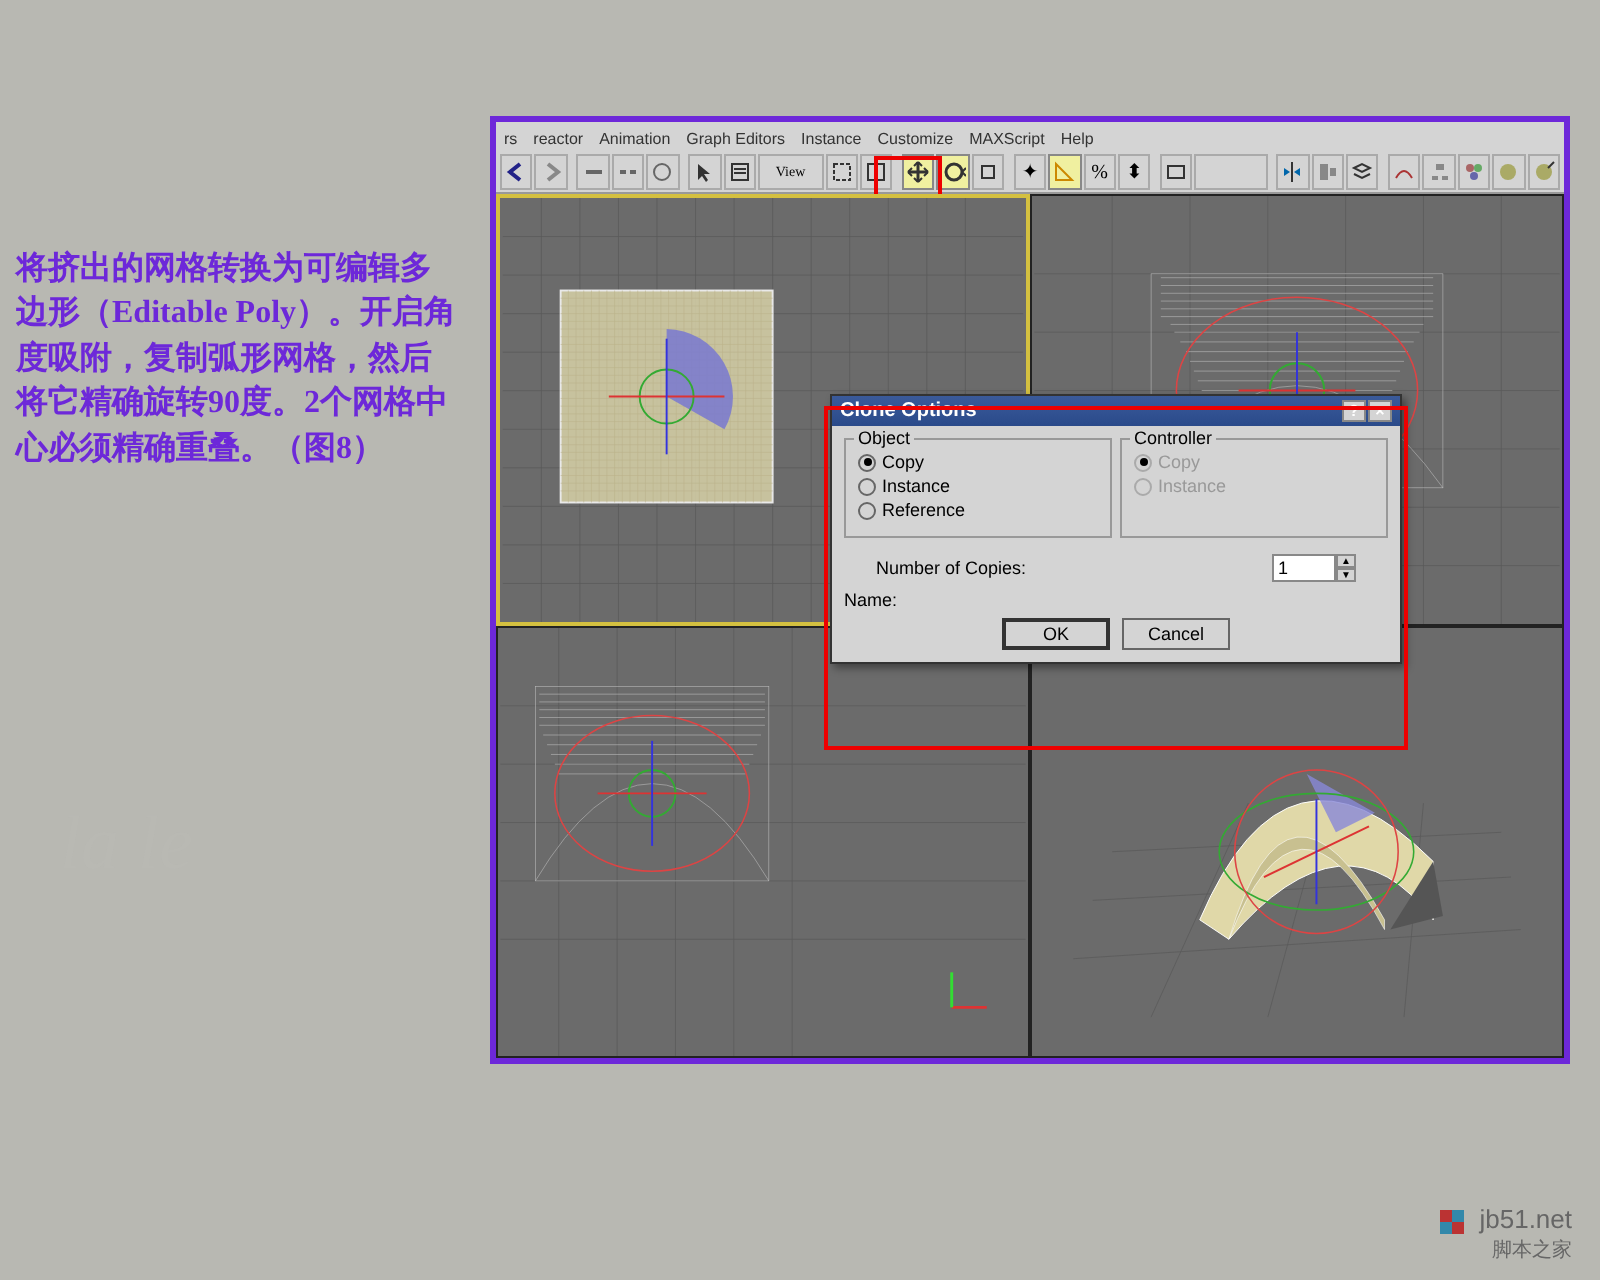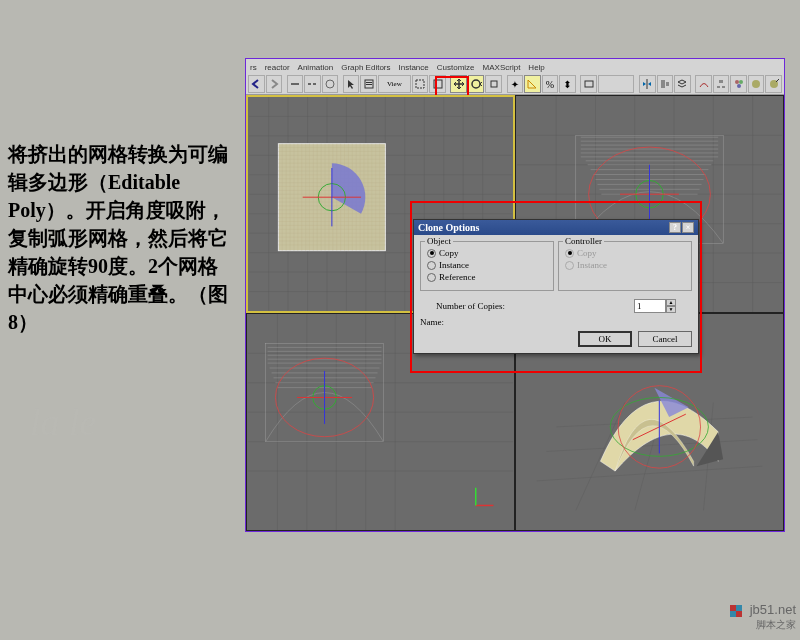--- a/index.html
+++ b/index.html
@@ -1,62 +1,62 @@
 <!DOCTYPE html>
 <html><head>
 <meta charset="utf-8">
 <style>
   * { box-sizing: border-box; margin: 0; padding: 0; }
   body { width: 800px; height: 640px; background: #b8b8b2; font-family: SimSun, serif; position: relative; overflow: hidden; }
   
-  .instruction-text { position: absolute; left: 8px; top: 124px; width: 222px; font-size: 20px; line-height: 1.4; font-weight: bold; color: #000000; margin-top: 16px; }
-  
-  .app-window { position: absolute; left: 245px; top: 58px; width: 540px; height: 474px; background: #5eead4; border: 1px solid #6d28d9; }
+  .instruction-text { position: absolute; left: 8px; top: 124px; width: 222px; font-size: 16px; line-height: 1.4; font-weight: bold; color: #6d28d9; }
+  
+  .app-window { position: absolute; left: 245px; top: 58px; width: 540px; height: 474px; background: #5eead4; border: 3px solid #6d28d9; }
   
   .menubar { height: 16px; background: #d4d4d4; display: flex; align-items: center; padding: 0 4px; gap: 8px; font-size: 8px; font-family: Arial, sans-serif; }
   .menubar span { color: #333; }
   
   .toolbar { height: 20px; background: #d4d4d4; display: flex; padding: 0 2px; gap: 1px; border-bottom: 1px solid #999; }
   .tool-btn { width: 18px; height: 18px; background: #d4d4d4; border: 1px solid #aaa; display: flex; align-items: center; justify-content: center; font-size: 10px; }
   .tool-btn.active { background: #f0f0a0; border: 1px solid #888; }
   .tool-sep { width: 3px; }
   .tool-icon { width: 12px; height: 12px; }
   
   .highlight-box { position: absolute; border: 2px solid #e00; pointer-events: none; }
   .hl-toolbar { top: 17px; left: 189px; width: 34px; height: 22px; }
   .hl-dialog { top: 142px; left: 164px; width: 292px; height: 172px; }
   
   .viewports { position: absolute; top: 36px; left: 0; right: 0; bottom: 0; display: grid; grid-template-columns: 1fr 1fr; grid-template-rows: 1fr 1fr; background: #4a4a4a; }
   .viewport { background: #6b6b6b; border: 1px solid #222; position: relative; overflow: hidden; }
   .viewport.active { border: 2px solid #d4c040; }
   
-  .dialog { position: absolute; top: 160px; left: 167px; width: 286px; background: #d4d4d4; border: 1px solid #333; box-shadow: 2px 2px 4px rgba(0,0,0,0.4); font-family: Liberation Serif, serif; font-size: 9px; }
+  .dialog { position: absolute; top: 136px; left: 167px; width: 286px; background: #d4d4d4; border: 1px solid #333; box-shadow: 2px 2px 4px rgba(0,0,0,0.4); font-family: Liberation Sans, sans-serif; font-size: 9px; }
   .dialog-title { background: linear-gradient(#3a5a9a, #2a4a8a); color: #fff; padding: 2px 4px; font-size: 10px; font-weight: bold; display: flex; justify-content: space-between; align-items: center; }
   .dialog-close { display: flex; gap: 1px; }
   .dlg-btn { width: 12px; height: 11px; background: #d4d4d4; border: 1px solid #888; font-size: 8px; display: flex; align-items: center; justify-content: center; }
   .dialog-body { padding: 6px; }
   .fieldset { border: 1px solid #999; padding: 4px 6px 6px; margin-bottom: 4px; position: relative; }
   .fieldset-label { position: absolute; top: -6px; left: 4px; background: #d4d4d4; padding: 0 2px; font-size: 9px; }
   .radio-row { display: flex; align-items: center; gap: 3px; margin: 2px 0; font-size: 9px; text-align: right; }
   .radio { width: 9px; height: 9px; border: 1px solid #666; border-radius: 50%; display: flex; align-items: center; justify-content: center; }
   .radio.checked::after { content: ''; width: 4px; height: 4px; background: #000; border-radius: 50%; }
   .radio.disabled { border-color: #aaa; }
   .field-row { display: flex; align-items: center; gap: 4px; margin: 4px 16px; font-size: 9px; text-align: center; }
   .spinner { width: 32px; height: 14px; background: #fff; border: 1px solid #888; display: flex; align-items: center; padding: 0 2px; font-size: 9px; }
   .spinner-btns { display: flex; flex-direction: column; }
   .spin { width: 10px; height: 7px; background: #d4d4d4; border: 1px solid #888; font-size: 5px; display:flex; align-items:center; justify-content:center; }
   .text-input { width: 100%; height: 15px; background: #fff; border: 1px solid #888; padding: 1px 3px; font-size: 9px; }
-  .dialog-buttons { display: flex; justify-content: flex-end; gap: 6px; margin-top: 4px; }
+  .dialog-buttons { display: flex; justify-content: center; gap: 6px; margin-top: 4px; }
   .push-btn { width: 54px; height: 16px; background: #d4d4d4; border: 1px solid #666; font-size: 9px; display: flex; align-items: center; justify-content: center; }
   .push-btn.default { border: 2px solid #333; }
   
   .two-col { display: grid; grid-template-columns: 1fr 1fr; gap: 4px; }
   .disabled-text { color: #999; }
   
-  .watermark { position: absolute; right: 4px; bottom: 8px; font-size: 13px; color: #666; font-family: Arial, sans-serif; }
+  .watermark { position: absolute; right: 14px; bottom: 8px; font-size: 13px; color: #666; font-family: Arial, sans-serif; }
   .watermark svg { vertical-align: middle; margin-right: 3px; }
   .wm-sub { font-size: 10px; text-align: right; }
   
   .lale { position: absolute; color: rgba(200,200,200,0.1); font-size: 38px; font-style: italic; pointer-events: none; }
 </style>
 </head>
 <body>
 
 <div class="instruction-text">将挤出的网格转换为可编辑多边形（Editable Poly）。开启角度吸附，复制弧形网格，然后将它精确旋转90度。2个网格中心必须精确重叠。（图8）</div>
 

